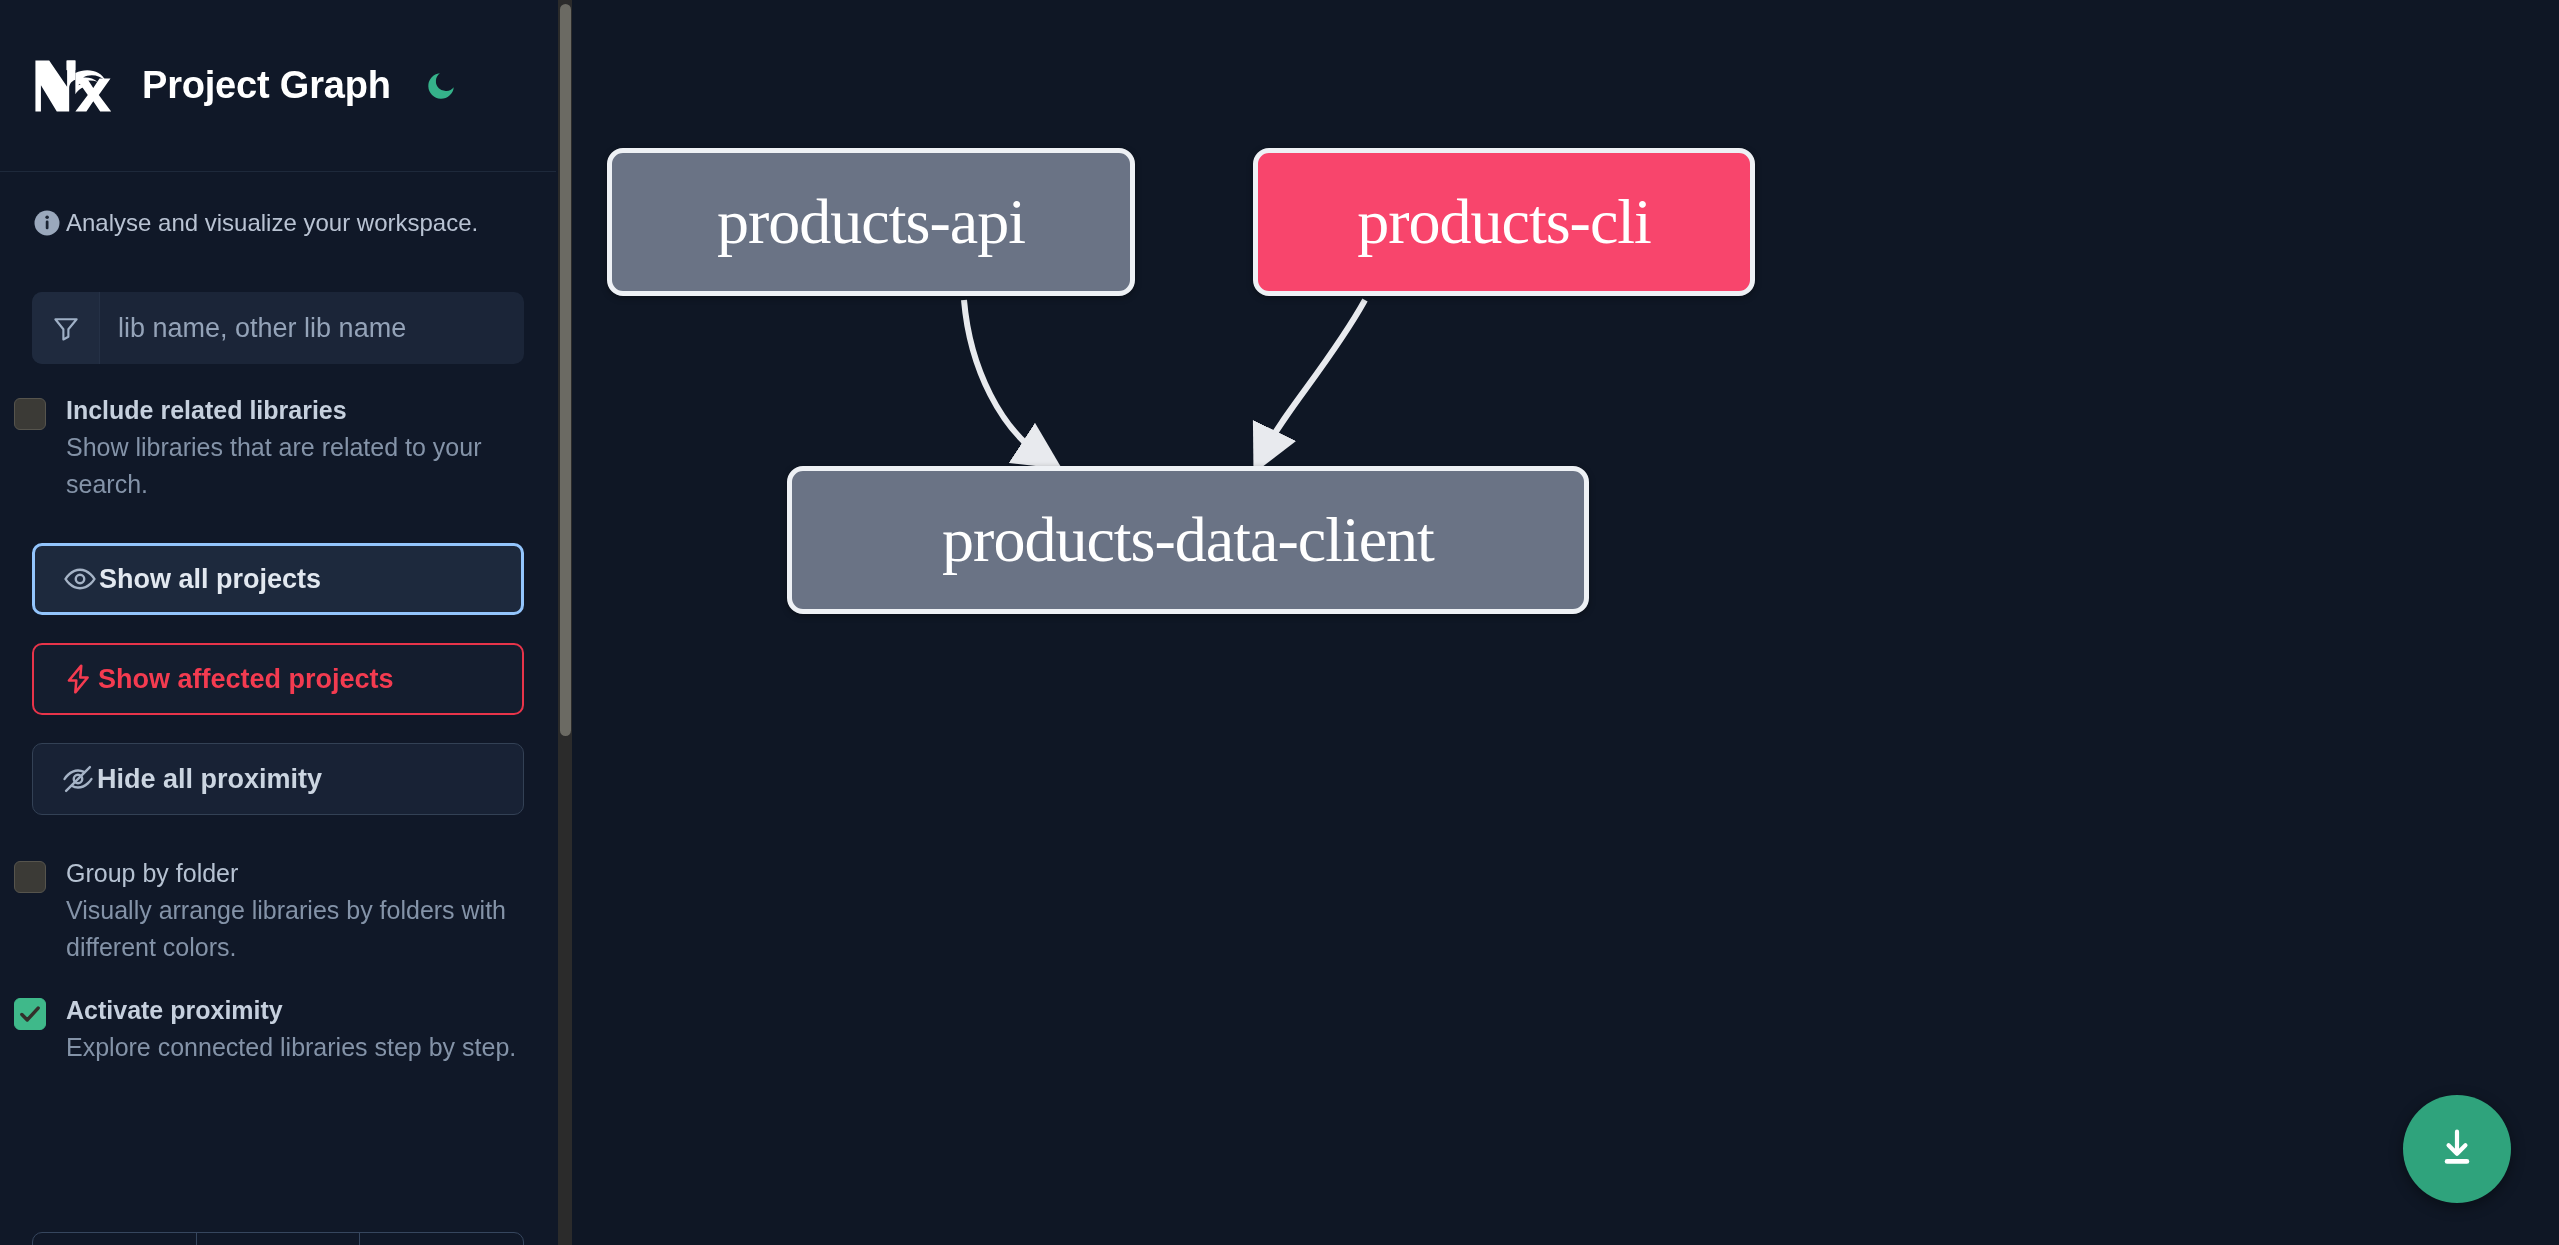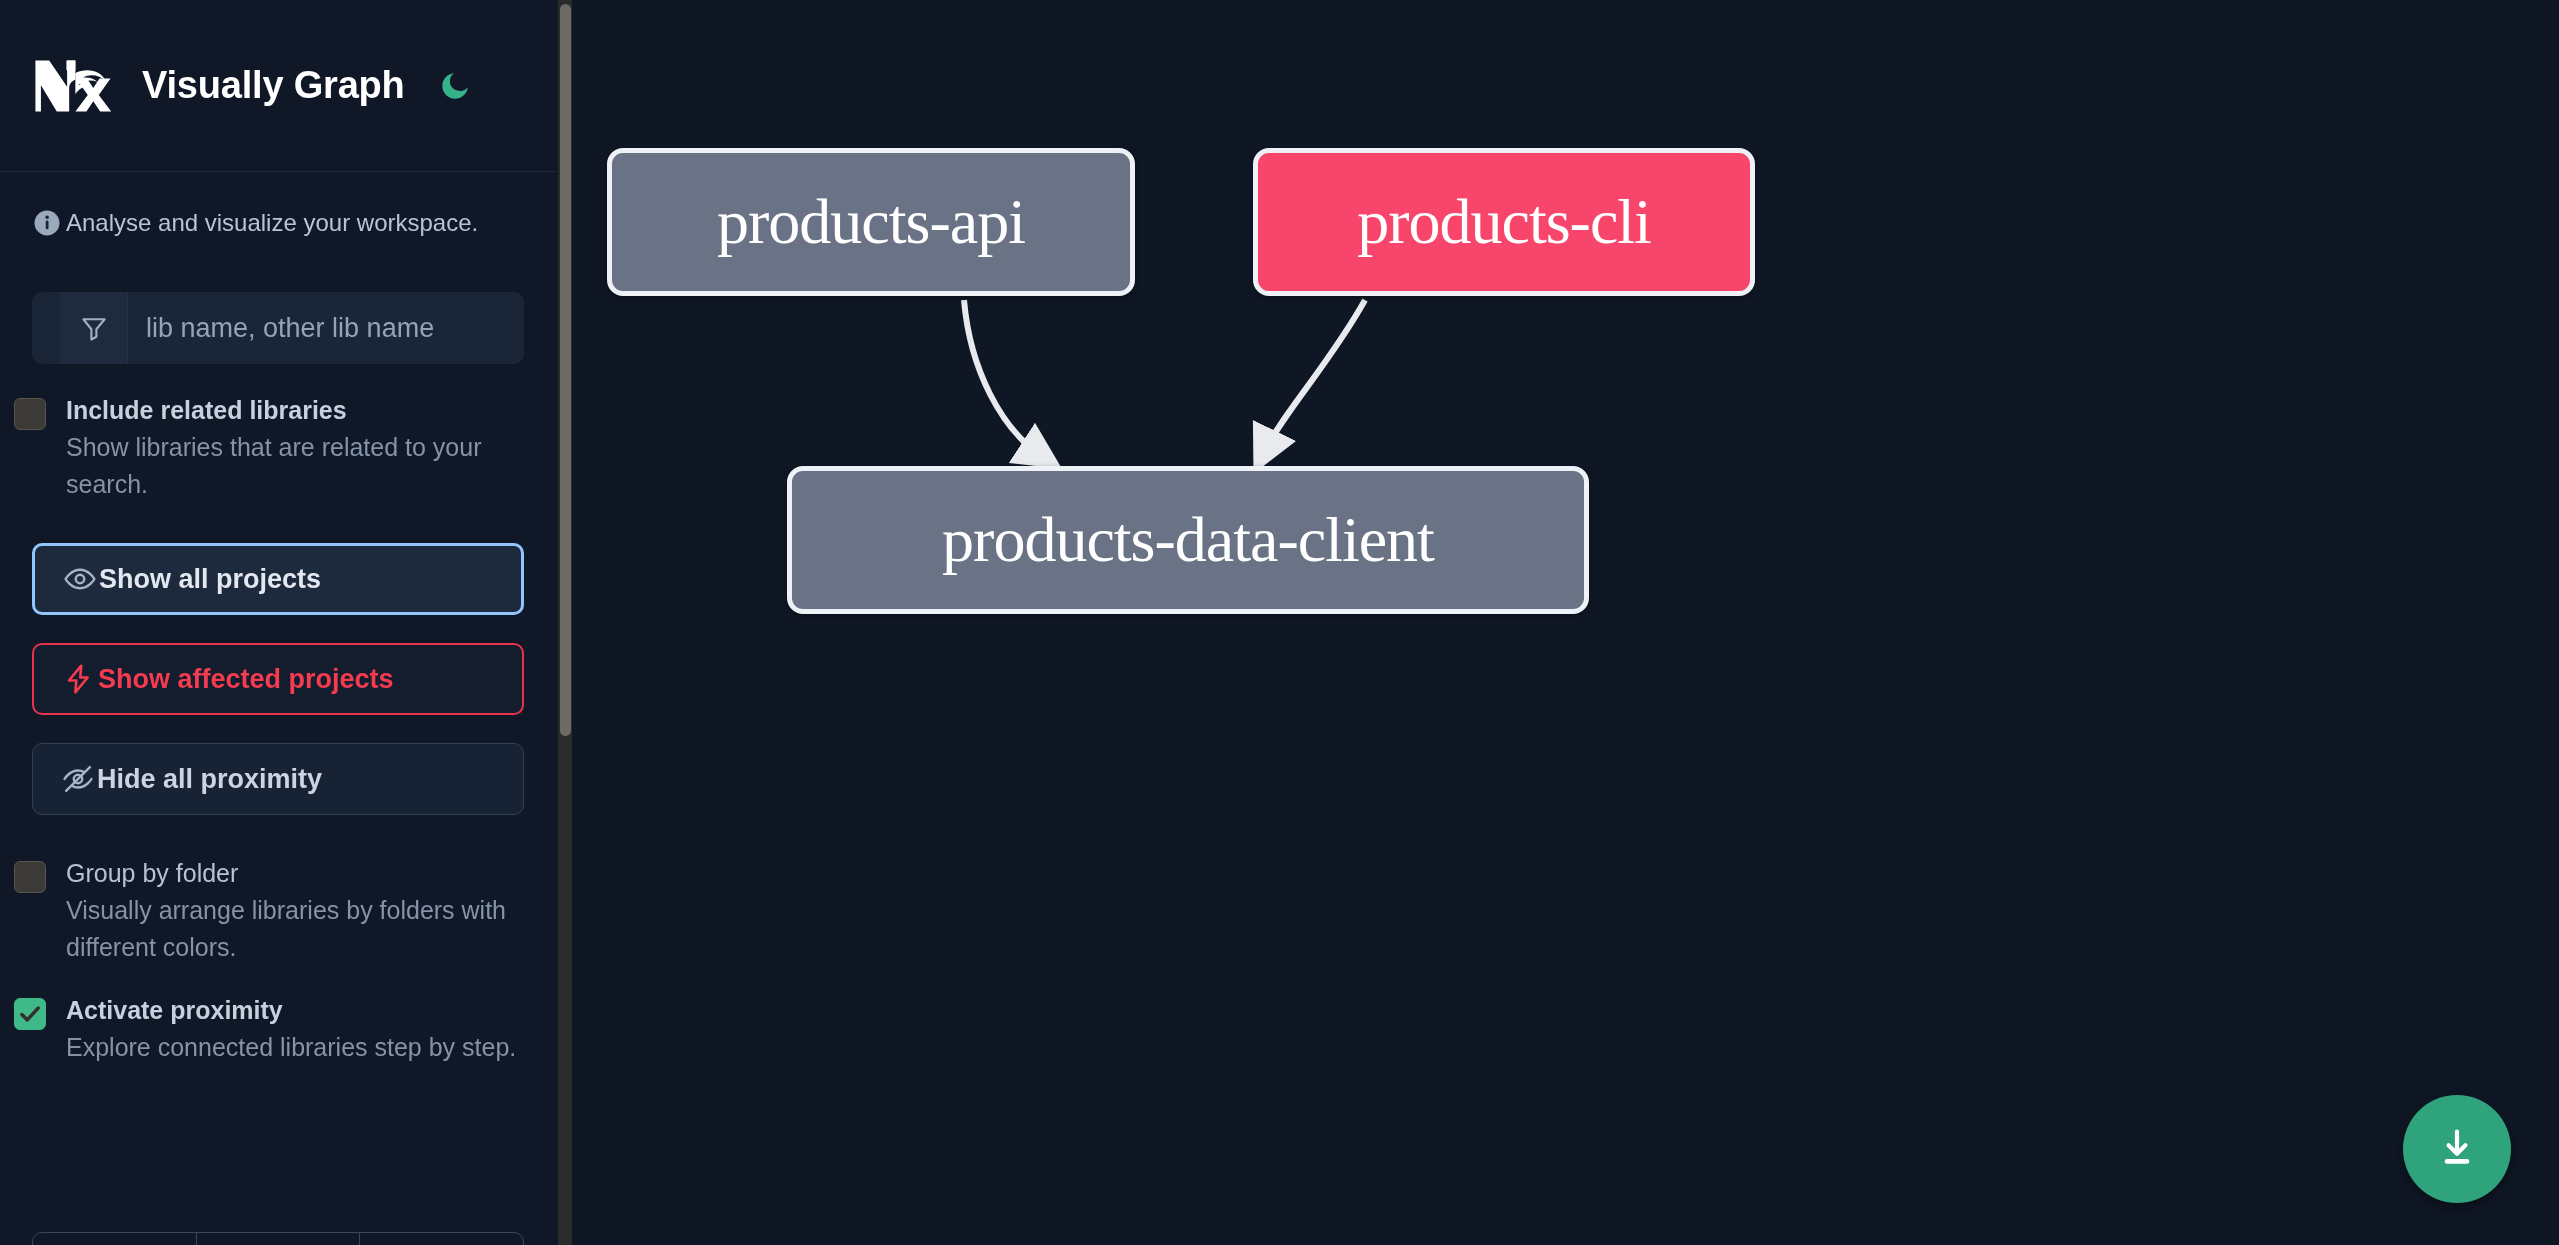--- a/index.html
+++ b/index.html
@@ -90,21 +90,20 @@
 
   
   .search-wrap {
     margin: 54px 32px 0 32px;
     height: 72px;
     display: flex;
     align-items: stretch;
     background: #1b2538;
     border-radius: 10px;
     overflow: hidden;
-    padding-left: 28px;
   }
   .search-icon-box {
     width: 68px;
     flex: 0 0 68px;
     display: flex;
     align-items: center;
     justify-content: center;
     background: #1f2a3e;
     border-right: 1px solid #253146;
   }
@@ -289,21 +288,21 @@
 
       <div class="sb-header">
         <span class="nx-logo">
           <svg viewBox="0 0 120 90" width="84" height="62" xmlns="http://www.w3.org/2000/svg">
             <path fill="#ffffff" d="M4 8 h20 l26 38 V8 h12 v28 c-6 2 -9 7 -9 12 v34 h-18 L12 44 v38 H4 Z"></path>
             <rect x="49" y="8" width="13" height="14" fill="#ffffff"></rect>
             <path fill="#ffffff" d="M63 34 h16 l9 14 l9 -14 h16 l-17 24 l18 24 h-16 l-10 -15 l-10 15 h-16 l18 -24 Z"></path>
             <path fill="#ffffff" d="M62 26 c16 -8 38 -4 44 12 c-9 -9 -23 -11 -33 -5 c7 -1 16 1 21 6 c-10 -4 -22 -2 -28 5 c5 -2 12 -2 17 1 c-9 0 -17 5 -21 12 Z"></path>
           </svg>
         </span>
-        <span class="app-title">Visually Graph</span>
+        <span class="app-title">Project Graph</span>
         <span class="theme-toggle">
           <svg viewBox="0 0 24 24" width="34" height="34" xmlns="http://www.w3.org/2000/svg">
             <path fill="#35b28a" d="M21 12.8A9 9 0 1 1 11.2 3a7 7 0 1 0 9.8 9.8Z"></path>
           </svg>
         </span>
       </div>
 
       <div class="info-row">
         <span class="info-icon">
           <svg viewBox="0 0 24 24" width="30" height="30" xmlns="http://www.w3.org/2000/svg">

